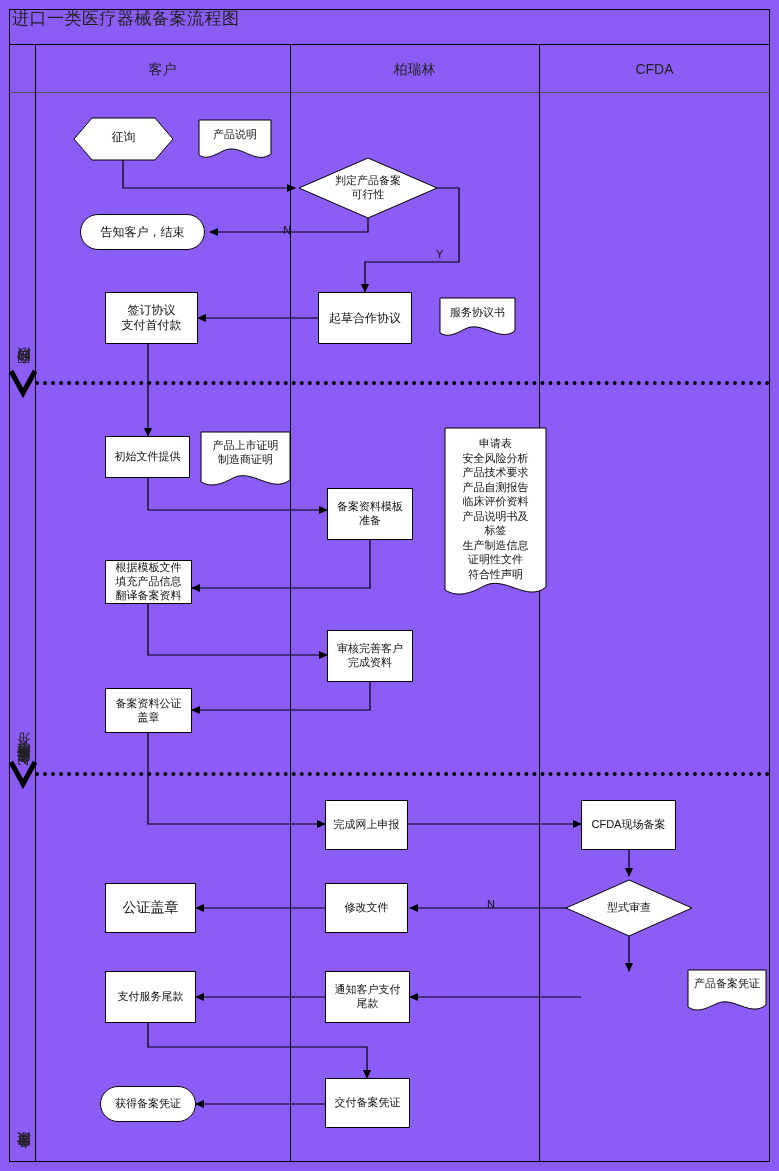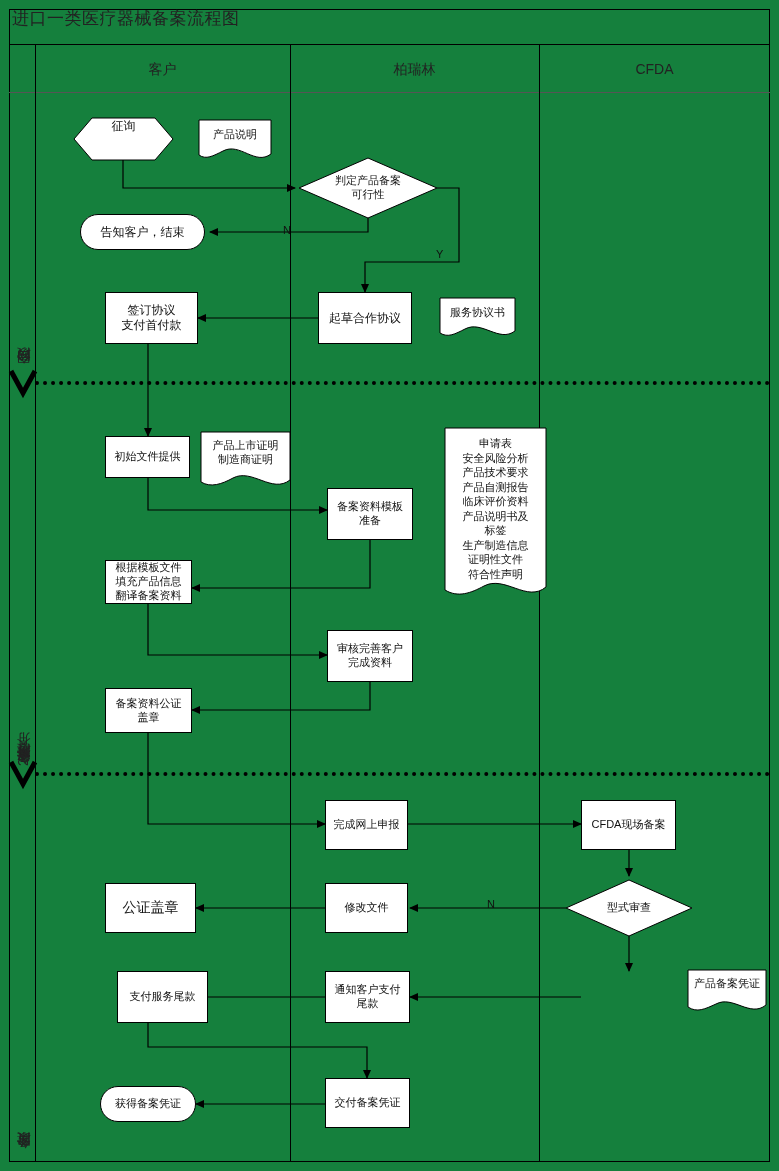--- a/index.html
+++ b/index.html
@@ -1,17 +1,17 @@
 <!DOCTYPE html>
 <html><head>
 <meta charset="utf-8">
 <style>
   html,body{margin:0;padding:0;background:#ffffff;}
   body{font-family:"Liberation Sans","DejaVu Sans",sans-serif;}
-  #page{position:relative;width:779px;height:1171px;background:#15803d;overflow:hidden;}
+  #page{position:relative;width:779px;height:1171px;background:#8b5cf6;overflow:hidden;}
 
   
   .frame{position:absolute;left:9px;top:9px;width:761px;height:1153px;border:1.5px solid #000;box-sizing:border-box;}
 
   
   .titlebar{position:absolute;left:9px;top:9px;width:761px;height:36px;box-sizing:border-box;border-bottom:1.5px solid #000;}
   .titletext{position:absolute;left:12px;top:7px;font-size:17px;color:#222;letter-spacing:.5px;white-space:nowrap;}
 
   
   .headrow{position:absolute;left:9px;top:45px;width:761px;height:48px;box-sizing:border-box;border-bottom:1px solid #555;}
@@ -134,21 +134,21 @@
       <path d="M148,1022 L148,1047 L367,1047 L367,1078" marker-end="url(#ah)"></path>
 
       <path d="M325,1104 L196,1104" marker-end="url(#ah)"></path>
     </g>
   </svg>
 
   <div class="lbl" style="left:283px;top:224px;">N</div>
   <div class="lbl" style="left:436px;top:248px;">Y</div>
   <div class="lbl" style="left:487px;top:898px;">N</div>
 
-  <div class="node" style="left:74px;top:105px;width:99px;height:42px;">
+  <div class="node" style="left:74px;top:116px;width:99px;height:42px;">
     <span class="shapetext">征询</span>
   </div>
 
   <div class="node" style="left:199px;top:120px;width:72px;height:30px;">
     <span class="shapetext" style="font-size:11px;">产品说明</span>
   </div>
 
   <div class="node round" style="left:80px;top:214px;width:125px;height:36px;">
     <span class="shapetext">告知客户，结束</span>
   </div>
@@ -255,21 +255,21 @@
     <span class="shapetext" style="font-size:11px;">产品备案凭证</span>
   </div>
 
   <div class="node rect" style="left:325px;top:971px;width:85px;height:52px;">
     <span class="shapetext" style="font-size:11px;">
       <span>通知客户支付</span><br>
       <span>尾款</span>
     </span>
   </div>
 
-  <div class="node rect" style="left:105px;top:971px;width:91px;height:52px;margin-left:12px;">
+  <div class="node rect" style="left:105px;top:971px;width:91px;height:52px;">
     <span class="shapetext" style="font-size:11px;">支付服务尾款</span>
   </div>
 
   <div class="node rect" style="left:325px;top:1078px;width:85px;height:50px;">
     <span class="shapetext" style="font-size:11px;">交付备案凭证</span>
   </div>
 
   <div class="node round" style="left:100px;top:1086px;width:96px;height:36px;">
     <span class="shapetext" style="font-size:11px;">获得备案凭证</span>
   </div>

